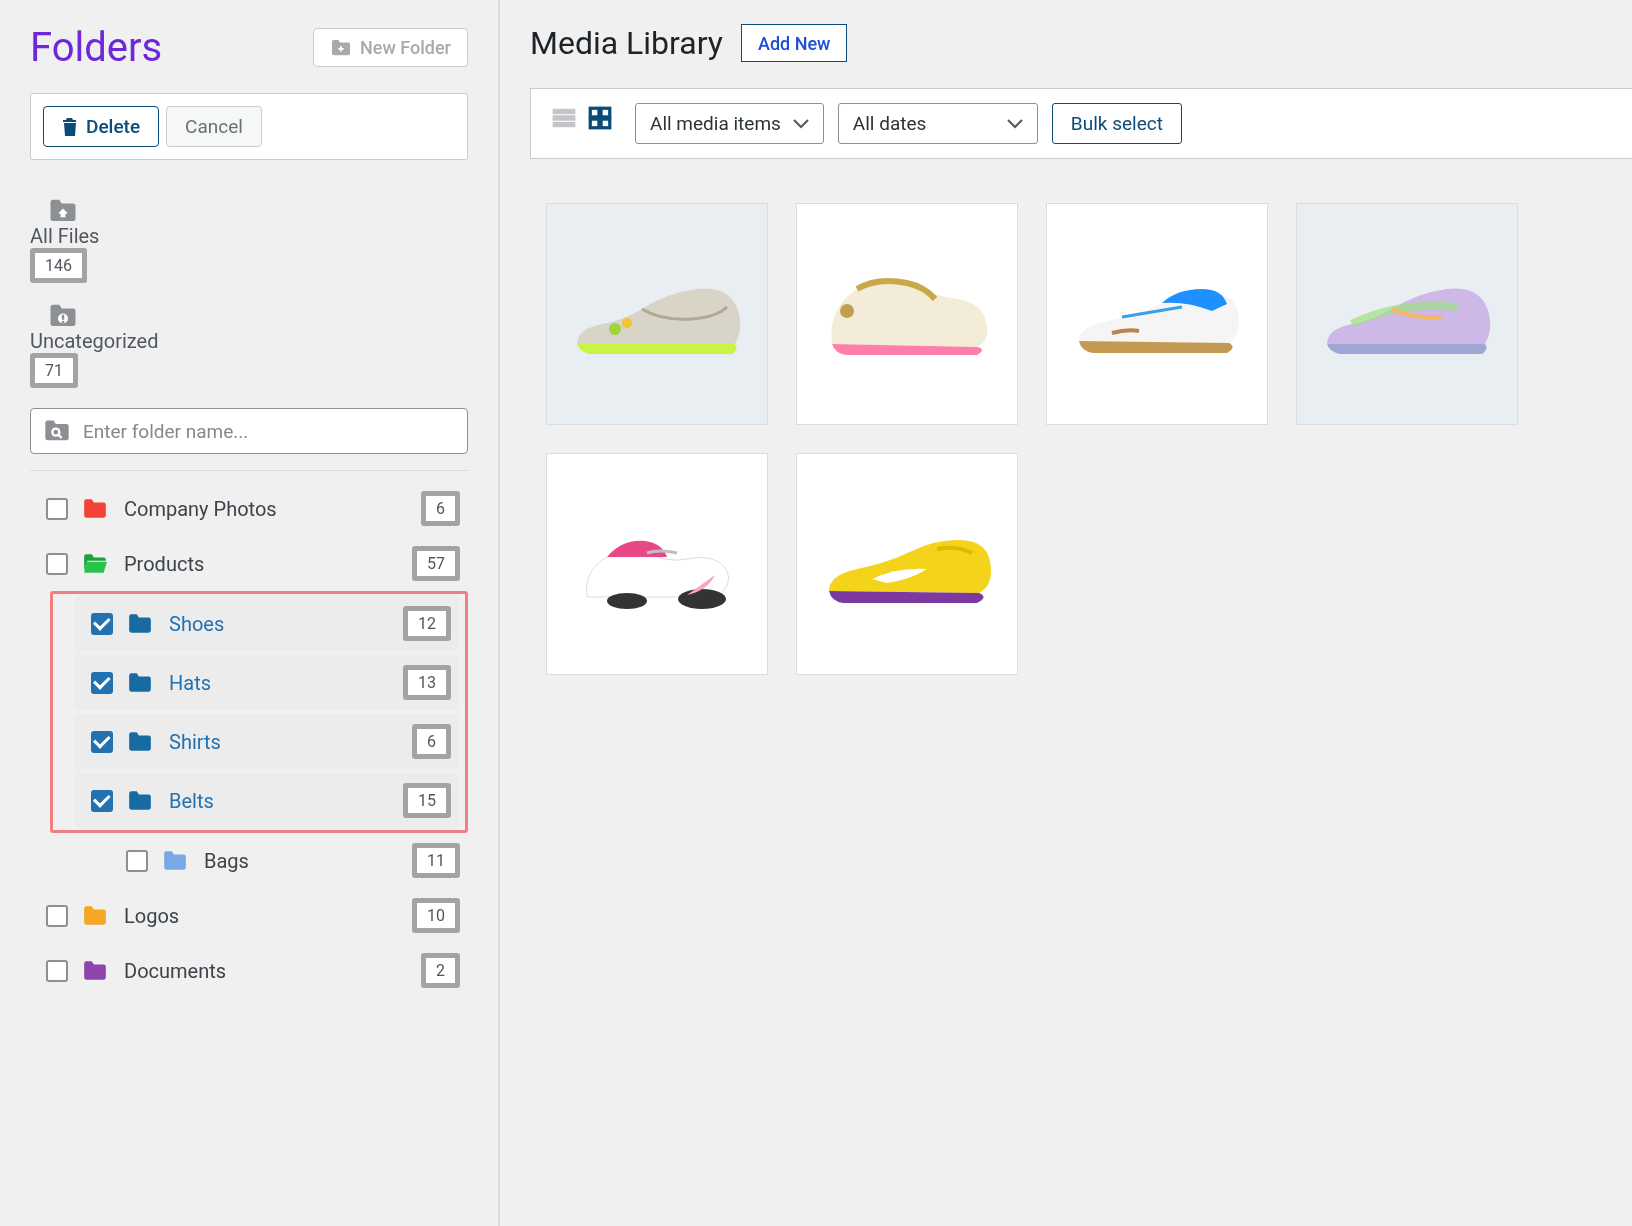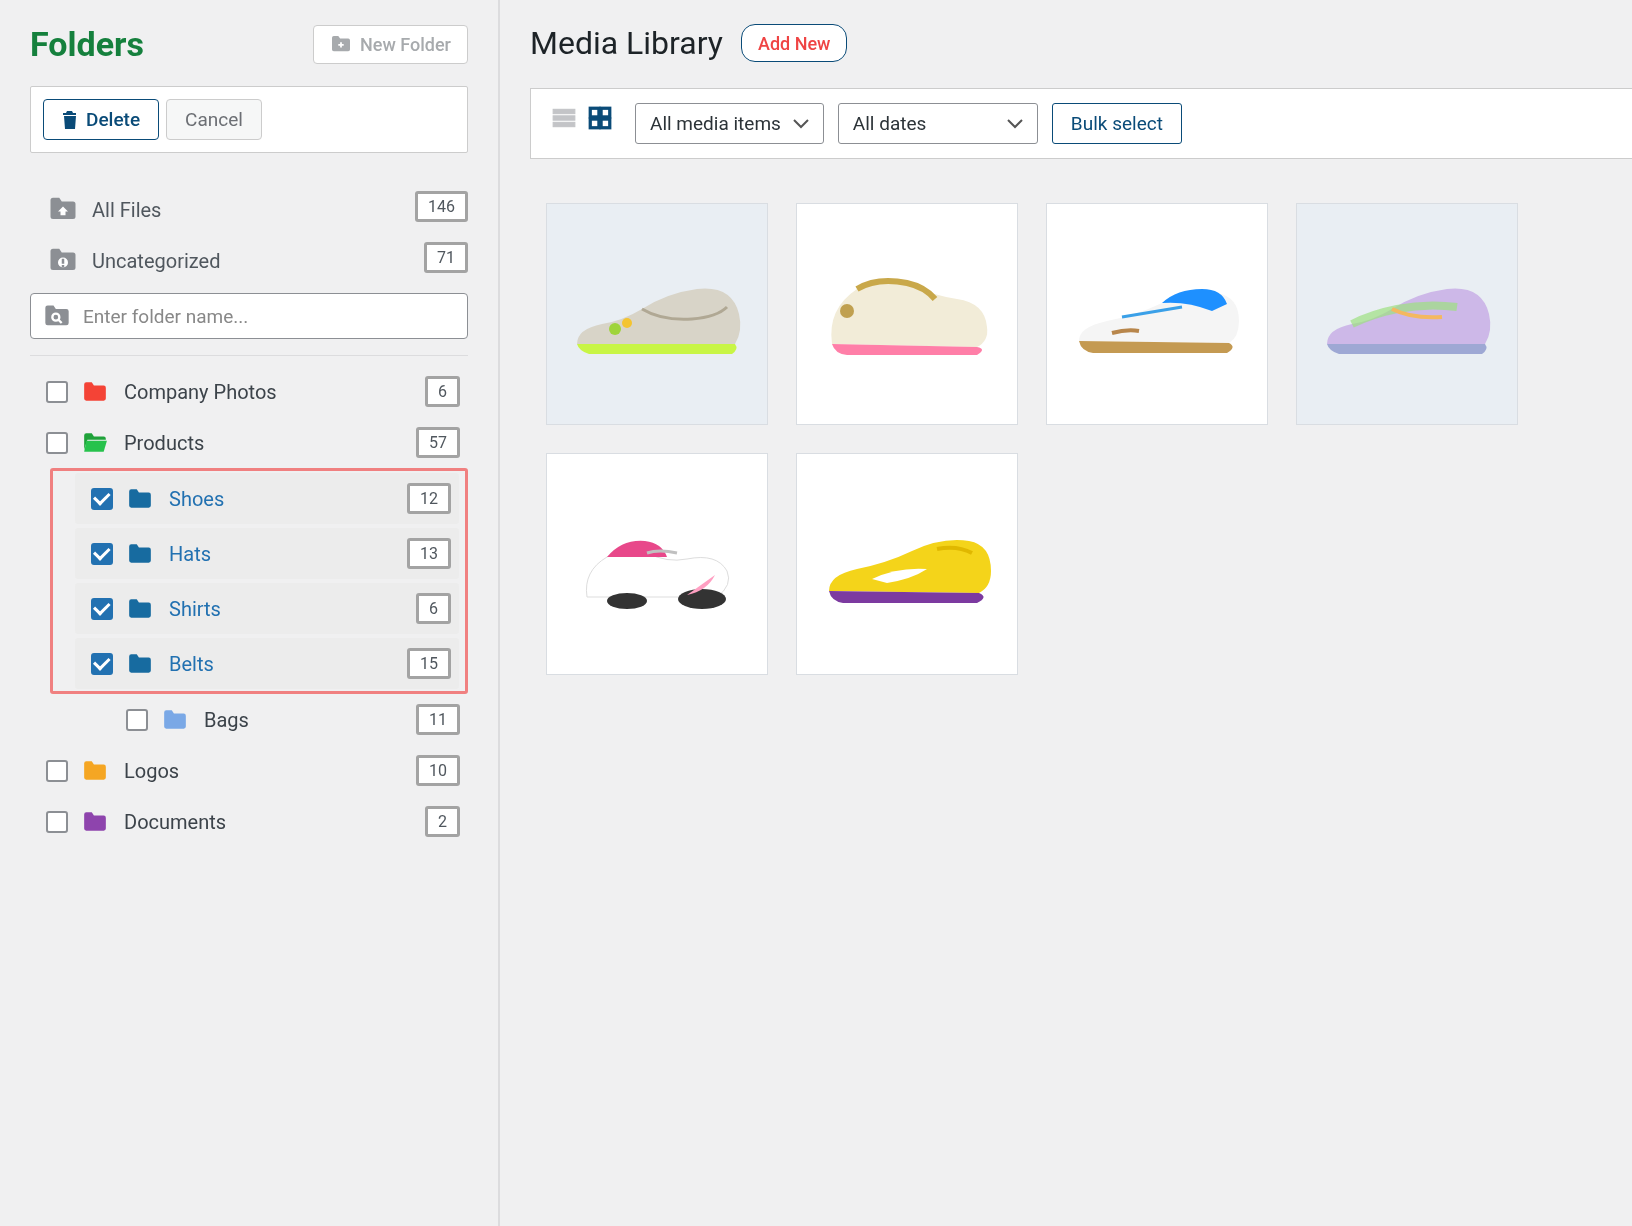--- a/index.html
+++ b/index.html
@@ -1,34 +1,34 @@
 <!DOCTYPE html>
 <html><head>
 <meta charset="utf-8">
 <style>
   * { box-sizing: border-box; margin: 0; padding: 0; font-family: -apple-system, BlinkMacSystemFont, "Segoe UI", Roboto, sans-serif; }
   body { background: #f0f0f1; display: flex; width: 1632px; height: 1226px; }
   .sidebar { width: 500px; padding: 24px 30px; border-right: 2px solid #dcdcde; }
   .main { flex: 1; padding: 24px 0 0 30px; }
 
   .sb-header { display: flex; align-items: center; justify-content: space-between; margin-bottom: 22px; }
-  .sb-title { font-size: 34px; color: #15803d; font-weight: 700; }
+  .sb-title { font-size: 40px; color: #6d28d9; font-weight: 400; }
   .new-folder-btn { display: inline-flex; align-items: center; gap: 8px; padding: 8px 16px; border: 1px solid #ccc; background: #fff; color: #a7aaad; border-radius: 4px; font-size: 18px; font-weight: 500; cursor: pointer; }
   .nf-icon { width: 22px; height: 18px; }
 
   .action-bar { background: #fff; border: 1px solid #ccc; border-radius: 2px; padding: 12px; display: flex; gap: 7px; margin-bottom: 28px; }
   .btn { display: inline-flex; align-items: center; gap: 8px; padding: 8px 18px; font-size: 19px; border-radius: 4px; cursor: pointer; }
   .btn-delete { border: 1.5px solid #0a4b78; color: #0a4b78; background: #fff; font-weight: 500;}
   .btn-cancel { border: 1px solid #ccc; background: #f6f7f7; color: #6c6f74; }
 
   .quick-list { margin-bottom: 10px; }
-  .quick-row { display: flex; align-items: flex-end; padding: 10px 0; color: #50575e; }
+  .quick-row { display: flex; align-items: flex-start; padding: 10px 0; color: #50575e; flex-direction: column; }
   .quick-row .qicon { width: 30px; height: 26px; margin-left: 18px; margin-right: 14px; fill: #8c8f94; }
   .quick-row .label { flex: 1; font-size: 20px; color: #50575e; }
-  .count-badge { background: #fff; border: 3px solid #a3a3a3; border-radius: 3px; padding: 3px 10px; font-size: 16px; color: #50575e; }
+  .count-badge { background: #fff; border: 5px solid #a3a3a3; border-radius: 3px; padding: 3px 10px; font-size: 16px; color: #50575e; }
 
   .search-wrap { display: flex; background: #fff; border: 1px solid #8c8f94; border-radius: 4px; padding: 10px 12px; margin-bottom: 16px; }
   .search-wrap .sicon { width: 28px; height: 24px; fill: #8c8f94; margin-right: 12px; }
   .search-wrap input { border: none; outline: none; font-size: 19px; color: #444; flex: 1; }
   .search-wrap input::placeholder { color: #888; }
 
   .divider { border: none; border-top: 1px solid #dcdcde; margin: 16px 0 10px; }
 
   .tree { }
   .tree-row { display: flex; align-items: center; padding: 10px 8px 10px 16px; border-radius: 2px; position: relative; }
@@ -40,21 +40,21 @@
   .folder-icon { width: 26px; height: 22px; margin-right: 16px; flex-shrink: 0; }
   .tree-label { flex: 1; font-size: 20px; color: #3c434a; }
   .tree-label.blue { color: #2271b1; }
 
   .highlight-box { border: 3px solid #f08080; border-radius: 3px; padding: 2px 0; margin-left: 20px; }
   .highlight-box .tree-row.child { margin-left: 22px; margin-right: 6px; border-radius: 3px; margin-bottom: 4px; border-bottom: none; }
   .highlight-box .tree-row.child:last-child { margin-bottom: 0; }
 
   .main-header { display: flex; gap: 18px; margin-bottom: 26px; }
   .main-title { font-size: 32px; color: #1d2327; font-weight: 400; }
-  .btn-addnew { border: 1.5px solid #0a4b78; color: #ef4444; background: #fff; padding: 6px 16px; font-size: 18px; font-weight: 500; border-radius: 14px; cursor: pointer; }
+  .btn-addnew { border: 1.5px solid #0a4b78; color: #1d4ed8; background: #fff; padding: 6px 16px; font-size: 18px; font-weight: 500; border-radius: 0; cursor: pointer; }
 
   .toolbar { background: #fff; border: 1px solid #ccc; border-right: none; padding: 14px 18px; display: flex; gap: 14px; }
   .view-toggle { display: flex; gap: 6px; margin-right: 6px; }
   .vt-btn { width: 30px; height: 30px; display: flex; align-items: center; justify-content: center; cursor: pointer; }
   .vt-list svg { stroke: #c3c4c7; fill: #c3c4c7; }
   .vt-grid svg { stroke: #0a4b78; }
   .select-like { display: inline-flex; align-items: center; gap: 12px; border: 1px solid #8c8f94; background: #fff; padding: 8px 14px; font-size: 19px; color: #2c3338; border-radius: 3px; cursor: pointer; }
   .select-like .chev { width: 16px; height: 10px; }
   .select-dates { min-width: 200px; justify-content: space-between; }
   .btn-bulk { border: 1.5px solid #0a4b78; color: #0a4b78; background: #fff; padding: 8px 18px; font-size: 19px; border-radius: 3px; cursor: pointer; }

